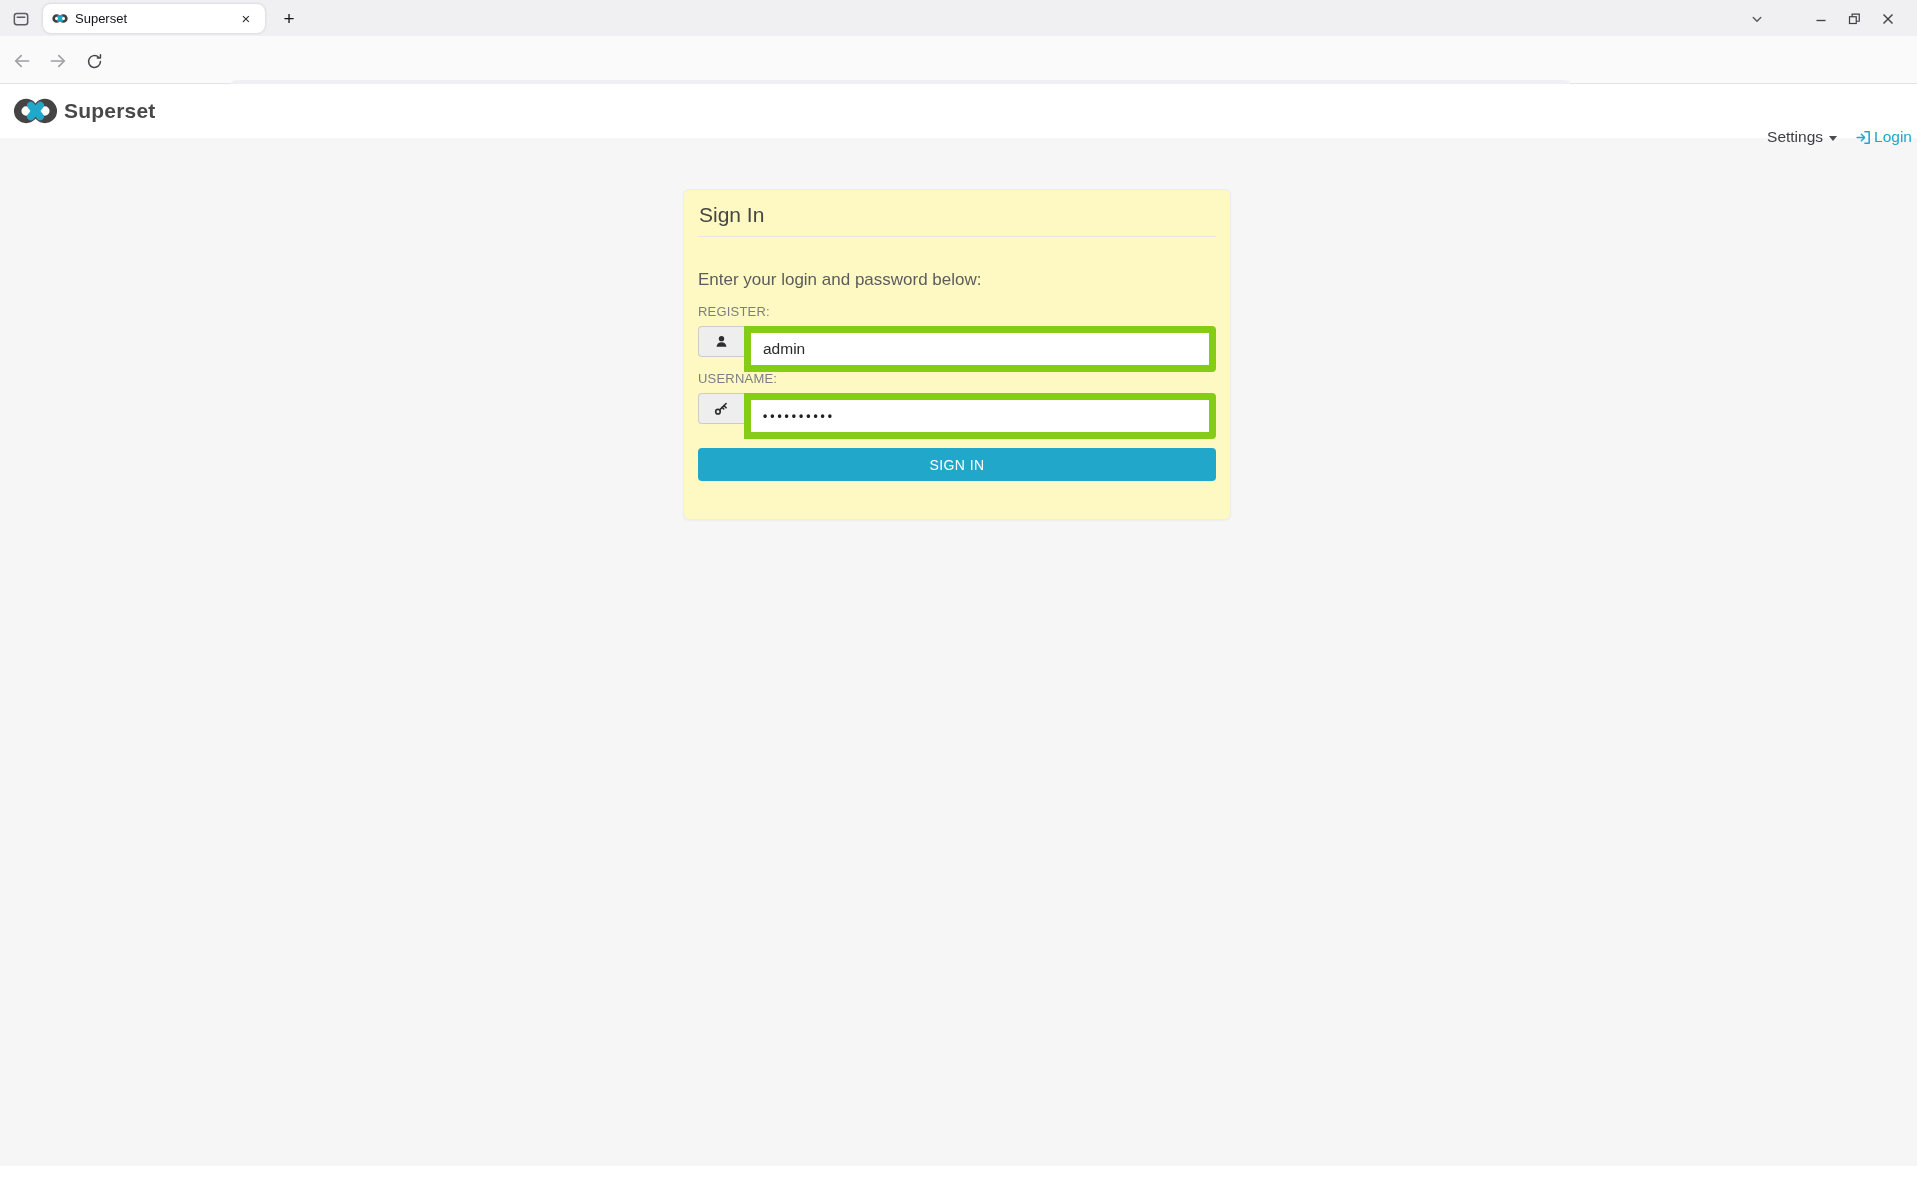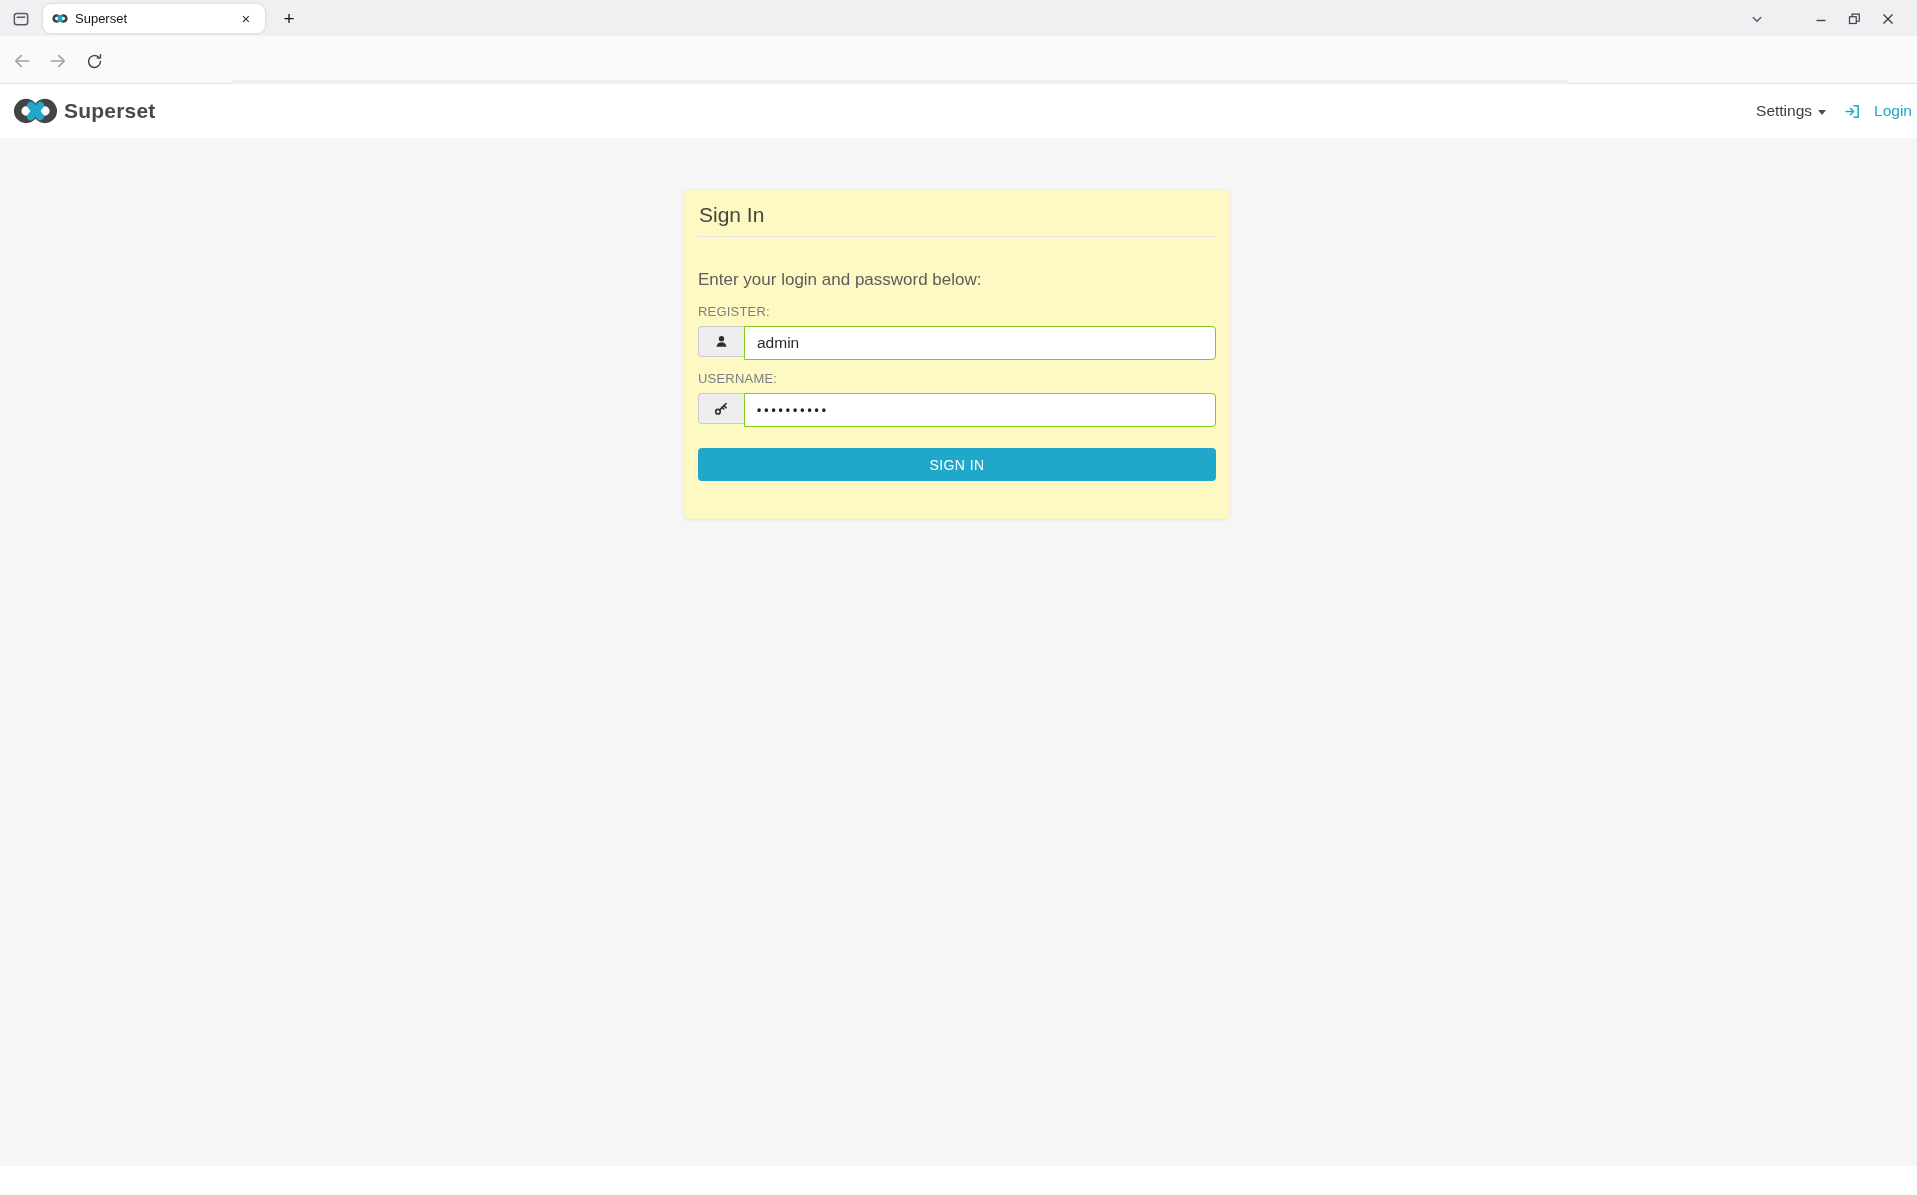--- a/index.html
+++ b/index.html
@@ -31,36 +31,36 @@
   .url-spacer { flex:1; }
   .star { font-size:17px; color:#4a4a52; padding-right:2px; cursor:pointer; }
   .tb-ic { position:absolute; top:48px; width:26px; height:26px; }
   .ic-pocket { left:1692px; } .ic-down { left:1727px; } .ic-account { left:1763px; }
   .ic-puzzle { left:1799px; } .ic-ublock { left:1834px; } .ic-menu { left:1868px; }
 
   
   .app-header { position:absolute; top:84px; left:0; width:1917px; height:54px; background:#ffffff; }
   .brand { position:absolute; left:13px; top:0; height:54px; display:flex; align-items:center; cursor:pointer; }
   .brand-text { font-size:21px; font-weight:700; color:#484848; margin-left:6px; letter-spacing:.2px; }
-  .header-right { position:absolute; right:5px; top:0; height:54px; display:flex; align-items:center; gap:18px; }
+  .header-right { position:absolute; right:5px; top:8px; height:54px; display:flex; align-items:flex-end; gap:18px; }
   .settings-link { display:flex; align-items:center; gap:6px; font-size:15.5px; color:#3d3d44; cursor:pointer; }
   .caret { width:0; height:0; border-left:4.5px solid transparent; border-right:4.5px solid transparent; border-top:5px solid #4a4a52; margin-top:2px; }
-  .login-link { display:flex; align-items:center; gap:13px; font-size:15.5px; color:#20a7c9; cursor:pointer; }
+  .login-link { display:flex; align-items:center; gap:2px; font-size:15.5px; color:#20a7c9; cursor:pointer; }
 
   
   .card { position:absolute; left:683px; top:189px; width:548px; height:331px; background:#fef9c3;
           border:1px solid #ededee; border-radius:6px; box-shadow:0 1px 2px rgba(0,0,0,.04); padding:13px 14px; }
   .card-title { font-size:21px; color:#454545; font-weight:400; padding-left:1px; }
   .card-divider { border:none; border-top:1px solid #e6e6e6; margin-top:9px; }
   .instruction { margin-top:33px; font-size:17px; color:#5c5c5e; }
   .field-label { margin-top:14px; font-size:13px; color:#7b7e83; letter-spacing:.2px; }
   .input-group { margin-top:7px; display:flex; height:31px; width:100%; }
   .input-addon { width:46px; background:#eeeeee; border:1px solid #cccccc; border-right:none;
                  border-radius:4px 0 0 4px; display:flex; align-items:center; justify-content:center; }
-  .input-group input { flex:1; border:1px solid #84cc16; border-radius:0 4px 4px 0; background:#fff;
+  .input-group input { flex:1; border:7px solid #84cc16; border-radius:0 4px 4px 0; background:#fff;
                        font-family:"Liberation Sans", sans-serif; font-size:15.5px; color:#2a2a2a; padding:16px 12px; outline:none; }
   .input-group input.pw { font-size:12px; letter-spacing:3px; font-weight:700; color:#222; }
   .btn { display:block; width:100%; height:33px; border:none; border-radius:4px; background:#20a7c9;
          color:#ffffff; font-family:"Liberation Sans", sans-serif; font-size:14px; letter-spacing:.4px; cursor:pointer; }
   .btn-signin { margin-top:24px; }
   .btn-register { margin-top:5px; }
 
   
   .footer-line { position:absolute; top:1182px; left:8px; width:1901px; border-top:1px solid #dcdcdc; }
 

